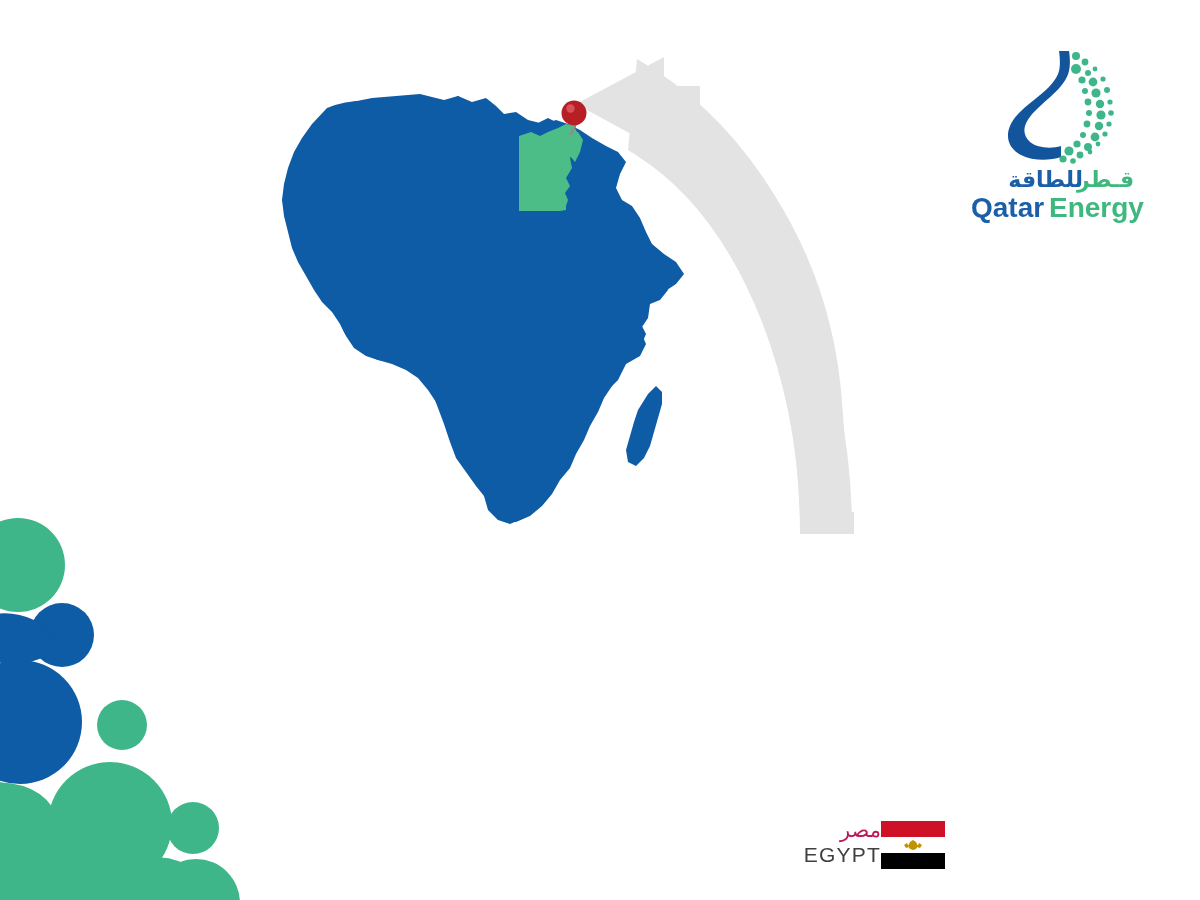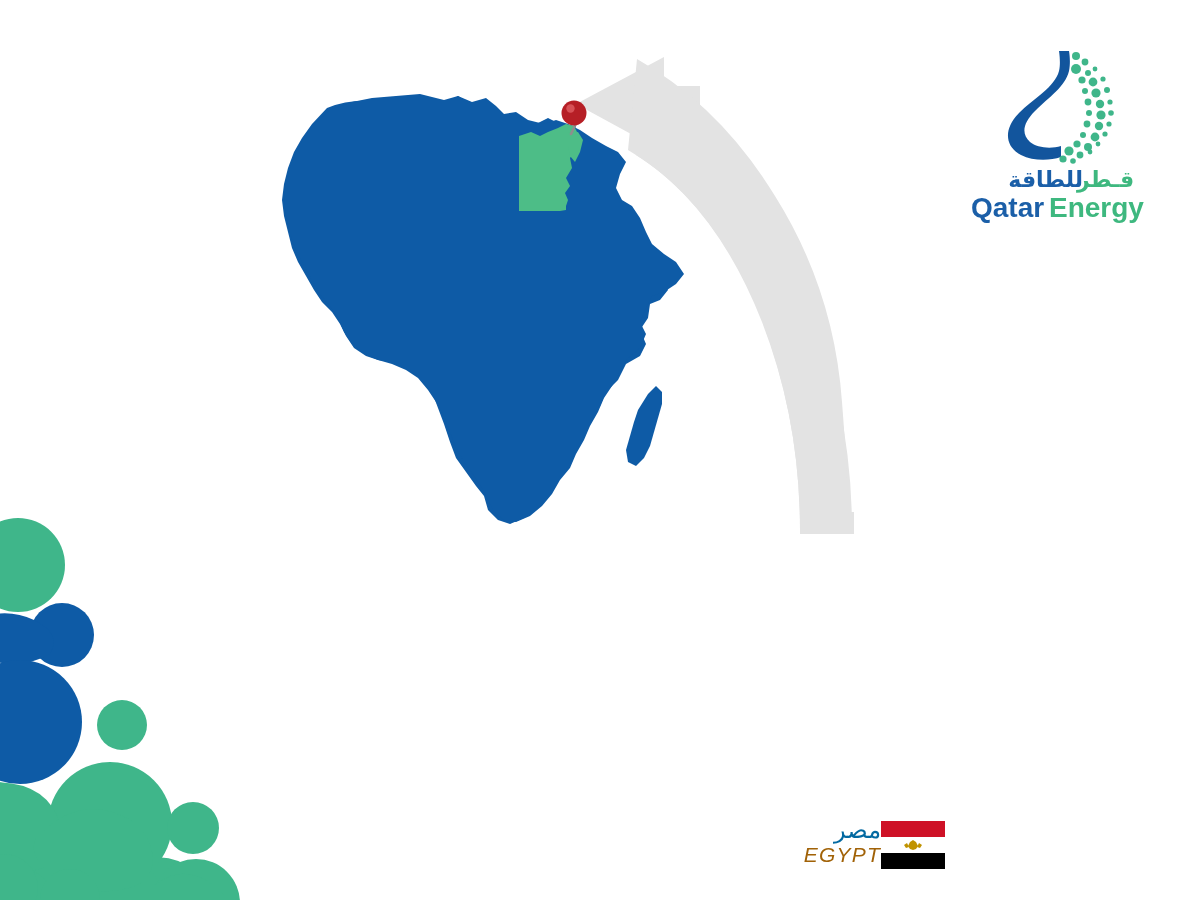--- a/index.html
+++ b/index.html
@@ -24,22 +24,22 @@
   #inset-svg{position:absolute;left:0;top:0;}
   #north-rafah-label{
     position:absolute;left:228px;top:47px;
     font-size:15.5px;color:#8d3a3a;letter-spacing:.2px;white-space:nowrap;
     font-family:"Liberation Sans", sans-serif;
   }
 
   
   #country-footer{position:absolute;left:793px;top:818px;width:160px;height:62px;}
   #country-text{position:absolute;right:72px;top:0;text-align:right;}
-  #country-ar{font-size:24px;color:#0369a1;line-height:24px;direction:rtl;}
-  #country-en{font-size:21px;color:#a16207;line-height:26px;letter-spacing:1.2px;font-style:italic;}
+  #country-ar{font-size:21px;color:#be185d;line-height:24px;direction:rtl;}
+  #country-en{font-size:21px;color:#404040;line-height:26px;letter-spacing:1.2px;}
   #country-flag{position:absolute;left:88px;top:3px;width:64px;height:48px;}
 </style>
 </head>
 <body>
 
 <div id="stage">
 
   <svg class="layer" viewBox="0 0 1200 900" width="1200" height="900" aria-hidden="true">
     <g fill="#3fb68a">
       <circle cx="18" cy="565" r="47"></circle>

